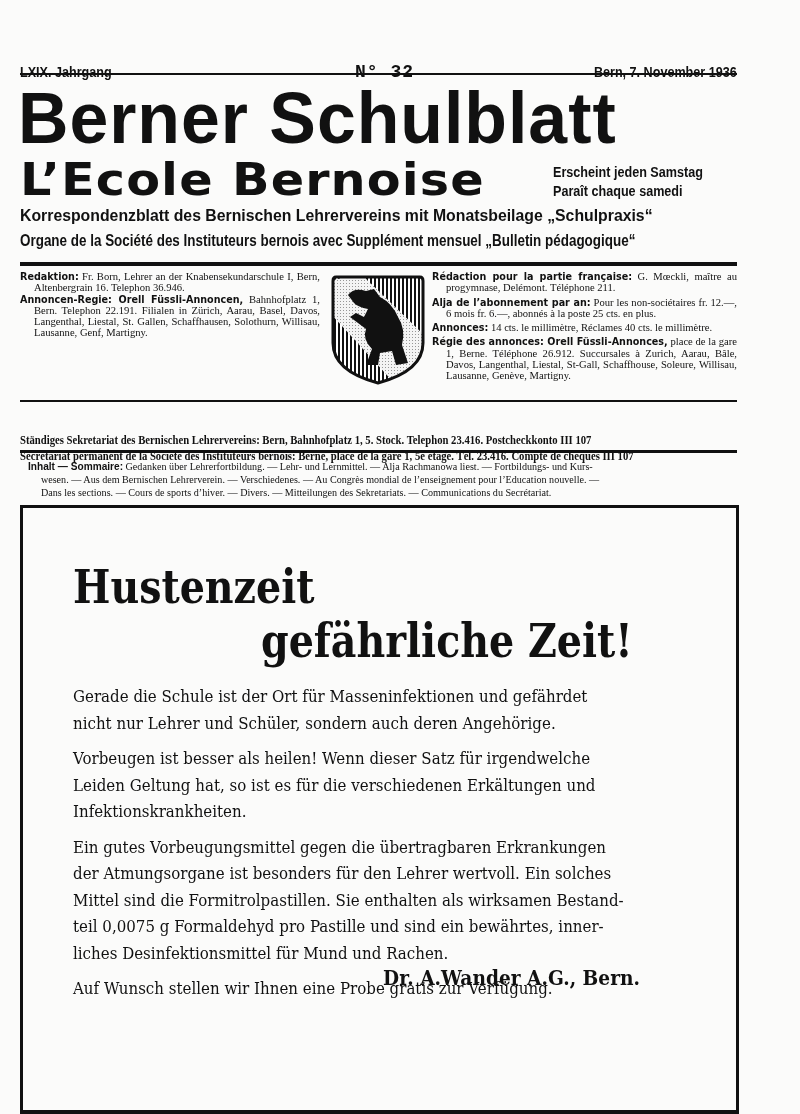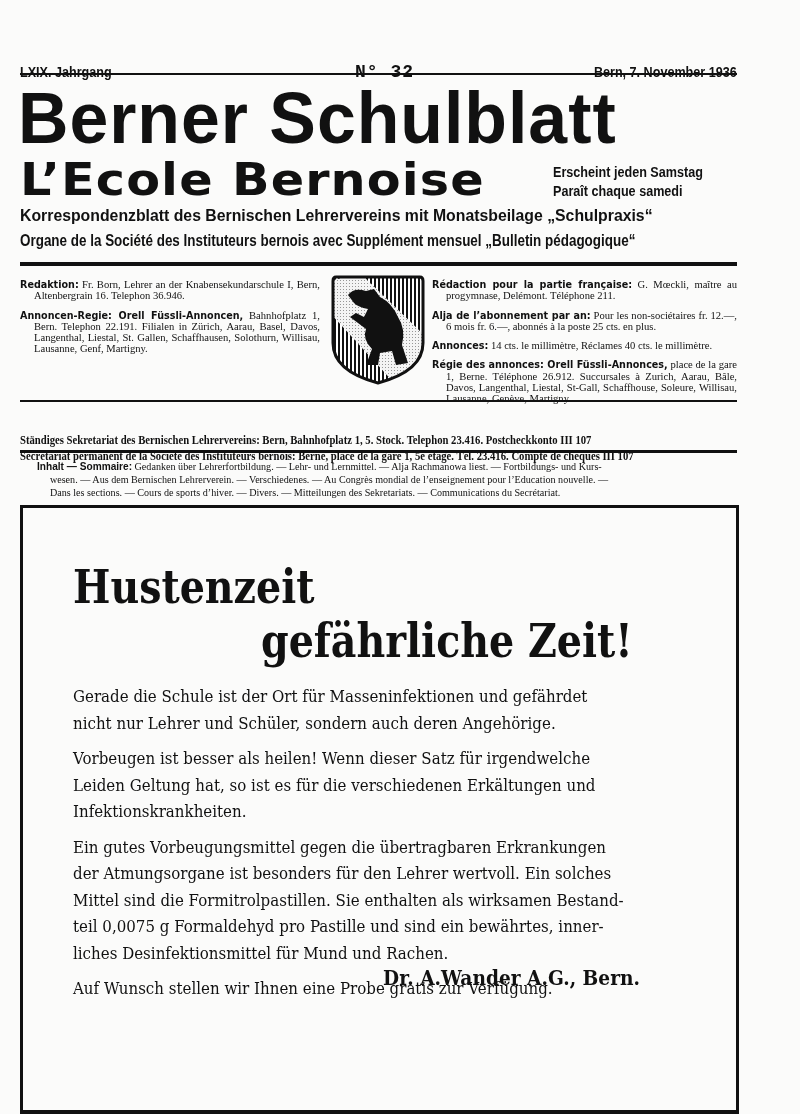--- a/index.html
+++ b/index.html
@@ -13,29 +13,29 @@
   .topline .l { position: absolute; left: 0; top: 0; font-weight: bold; font-family: "Liberation Sans", sans-serif; transform: scaleX(0.9); transform-origin: left; }
   .topline .c { position: absolute; left: 335px; top: -2px; font-weight: bold; font-size: 18px; font-family: Liberation Mono, monospace; letter-spacing: 1px; }
   .topline .r { position: absolute; right: 0; top: 0; font-weight: bold; transform: scaleX(0.9); transform-origin: right; }
   .rule { position: absolute; left: 20px; width: 717px; background: #111; }
   .title { top: 78px; left: 18px; width: 730px; font-size: 72px; font-weight: bold; letter-spacing: 1px; line-height: 80px; font-family: "Liberation Sans", sans-serif; transform: scaleX(0.97); transform-origin: left; }
   .subtitle { top: 155px; left: 20px; font-size: 44px; font-weight: bold; font-family: "DejaVu Sans", sans-serif; letter-spacing: 1px; line-height: 50px; transform: scaleX(1.12); transform-origin: left; }
   .appears { top: 163px; left: 553px; font-size: 14px; font-weight: bold; line-height: 19px; transform: scaleX(0.9); transform-origin: left; }
   .corr1 { top: 206px; left: 20px; font-size: 17px; font-weight: bold; transform: scaleX(0.93); transform-origin: left; white-space: nowrap; }
   .corr2 { top: 232px; left: 20px; font-size: 16px; font-weight: bold; transform: scaleX(0.84); transform-origin: left; white-space: nowrap; }
   .info { font-family: "Liberation Serif", serif; font-size: 10.6px; line-height: 11.3px; }
-  .info p { margin: 8px 0 0 0; padding-left: 14px; text-indent: -14px; }
+  .info p { margin: 0 0 0 0; padding-left: 14px; text-indent: -14px; }
   .info b { font-family: "DejaVu Sans", sans-serif; font-size: 9.6px; }
   .infoL { top: 271px; left: 20px; width: 300px; text-align: justify; }
   .infoR { top: 271px; left: 432px; width: 305px; text-align: justify; }
   .infoR p { margin-bottom: 3px; }
   .crest { top: 273px; left: 330px; width: 96px; height: 112px; }
   .secr { top: 432px; left: 20px; width: 717px; font-family: "Liberation Serif", serif; font-weight: bold; font-size: 12px; line-height: 16px; white-space: nowrap; }
   .secr div { transform: scaleX(0.89); transform-origin: left; }
-  .toc { top: 460px; left: 37px; width: 717px; font-family: "Liberation Serif", serif; font-size: 11px; line-height: 13px; }
+  .toc { top: 460px; left: 28px; width: 717px; font-family: "Liberation Serif", serif; font-size: 11px; line-height: 13px; }
   .toc .lbl { font-family: "Liberation Sans", sans-serif; font-weight: bold; }
   .toc div { white-space: nowrap; transform: scaleX(0.92); transform-origin: left; }
   .ad { top: 505px; left: 20px; width: 713px; height: 608px; border-left: 3px solid #111; border-right: 3px solid #111; border-top: 3px solid #111; }
   .ad-bottom { top: 1110px; left: 20px; width: 719px; height: 4px; background: #111; }
   .ad h1 { position: absolute; margin: 0; font-family: "DejaVu Serif", serif; font-weight: bold; font-size: 46px; line-height: 50px; }
   .ad .h1a { top: 54px; left: 50px; transform: scaleX(0.86); transform-origin: left; }
   .ad .h1b { top: 108px; left: 238px; transform: scaleX(0.86); transform-origin: left; }
   .ad .body { position: absolute; left: 50px; top: 175px; width: 620px; font-family: "DejaVu Serif", serif; font-size: 17px; line-height: 26.5px; }
   .ad .body p { margin: 0 0 9px 0; white-space: nowrap; transform: scaleX(0.885); transform-origin: left; }
   .ad .sig { position: absolute; left: 360px; top: 458px; font-family: "DejaVu Serif", serif; font-weight: bold; font-size: 20px; transform: scaleX(0.93); transform-origin: left; }

